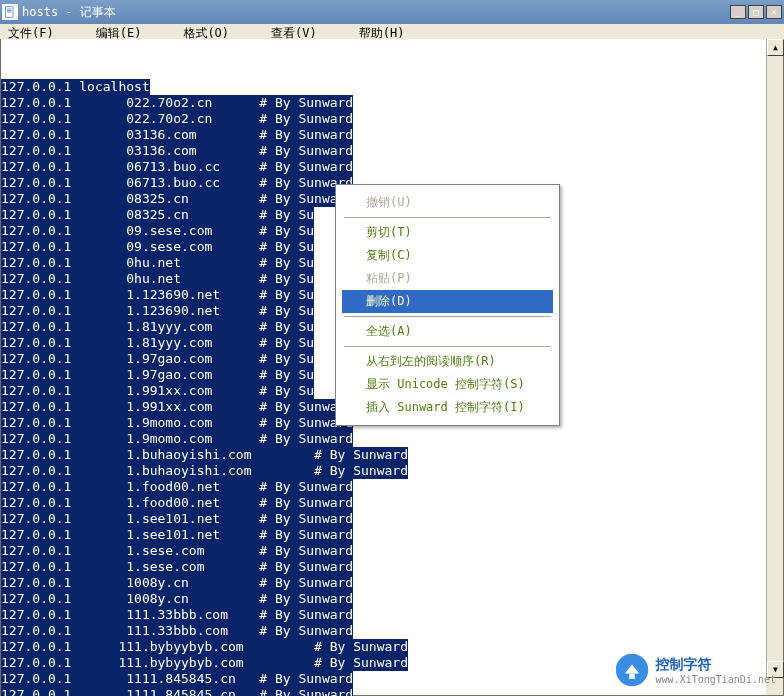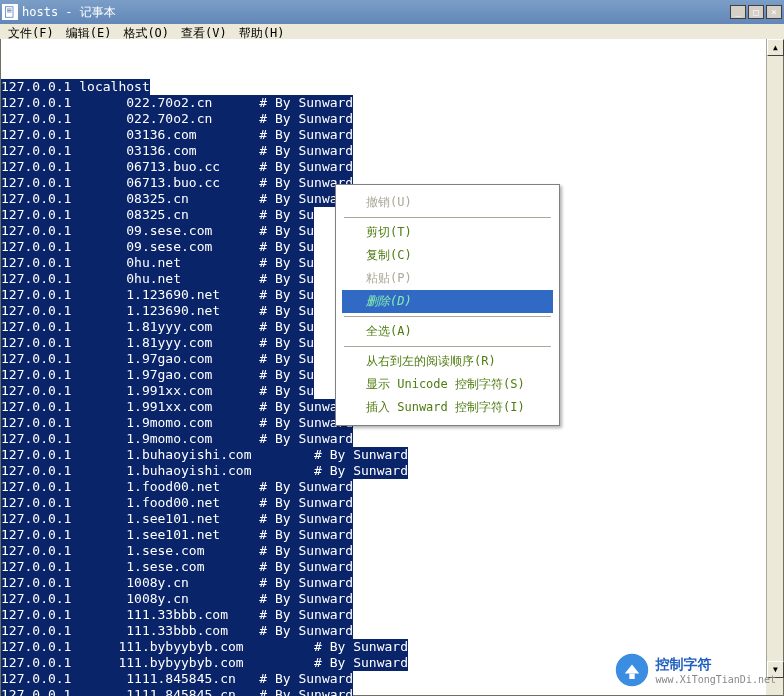--- a/index.html
+++ b/index.html
@@ -5,37 +5,37 @@
 * { margin: 0; padding: 0; box-sizing: border-box; }
 body { font-family: "SimSun", "宋体", monospace; font-size: 12px; background: #fff; width: 784px; height: 696px; position: relative; overflow: hidden; }
 
 .titlebar { height: 20px; background: linear-gradient(to bottom, #7b9ec7, #6287b8); display: flex; align-items: center; padding: 12px 2px; color: #fff; font-size: 12px; }
 .titlebar .icon { width: 16px; height: 16px; background: #fff; margin-right: 4px; display: inline-flex; align-items: center; justify-content: center; }
 .titlebar .icon svg { width: 12px; height: 12px; }
 .titlebar .title { flex: 1; }
 .winbtns { display: flex; gap: 2px; }
 .winbtn { width: 16px; height: 14px; background: #d4d0c8; border: 1px solid #404040; display: flex; align-items: center; justify-content: center; font-size: 9px; line-height: 1; cursor: default; }
 
-.menubar { height: 19px; background: #ece9d8; border-bottom: 1px solid #aca899; display: flex; align-items: center; padding: 0 2px; font-size: 12px; }
+.menubar { height: 19px; background: #ece9d8; border-bottom: 1px solid #aca899; display: flex; align-items: center; padding: 0 2px; font-size: 12px; gap: 30px; }
 .menubar .menuitem { padding: 2px 6px; cursor: default; }
 
 .editor-wrap { position: absolute; top: 39px; left: 0; right: 0; bottom: 0; border: 1px solid #716f64; border-top: none; background: #fff; }
 .editor { white-space: pre; font-family: "Fixedsys", "Consolas", monospace; font-size: 13px; line-height: 16px; color: #fff; overflow: hidden; margin-top: 40px; }
 .line { height: 16px; display: flex; }
 .sel { background: #0a246a; color: #fff; padding-right: 0; }
 .scrollbar { position: absolute; right: 0; top: 0; bottom: 0; width: 17px; background: #ece9d8; border-left: 1px solid #aca899; }
 .scrollbtn { width: 17px; height: 17px; background: #ece9d8; border: 1px solid #fff; border-right-color: #404040; border-bottom-color: #404040; display: flex; align-items: center; justify-content: center; font-size: 8px; }
 .scrollbtn.up { position: absolute; top: 0; }
 .scrollbtn.down { position: absolute; bottom: 17px; }
 .scrollcorner { position: absolute; right: 0; bottom: 0; width: 17px; height: 17px; background: #ece9d8; }
 
 .contextmenu { position: absolute; left: 335px; top: 184px; width: 225px; background: #fff; border: 1px solid #808080; box-shadow: 2px 2px 3px rgba(0,0,0,0.3); font-size: 12px; padding: 6px; }
 .ctxitem { padding: 3px 20px 3px 24px; cursor: default; color: #4d7c0f; }
 .ctxitem.disabled { color: #aca899; }
-.ctxitem.highlight { background: #316ac5; color: #86efac; font-style: italic; }
+.ctxitem.highlight { background: #316ac5; color: #fef9c3; }
 .ctxsep { height: 1px; background: #aca899; margin: 3px 2px; }
 
 .watermark { position: absolute; right: 8px; bottom: 8px; display: flex; align-items: center; gap: 6px; font-size: 14px; font-weight: bold; }
 .watermark .logo { width: 36px; height: 36px; }
 .watermark .txt { color: #2060c0; }
 .watermark .sub { font-size: 10px; color: #888; font-weight: normal; display: block; }
 </style>
 </head>
 <body>
 

